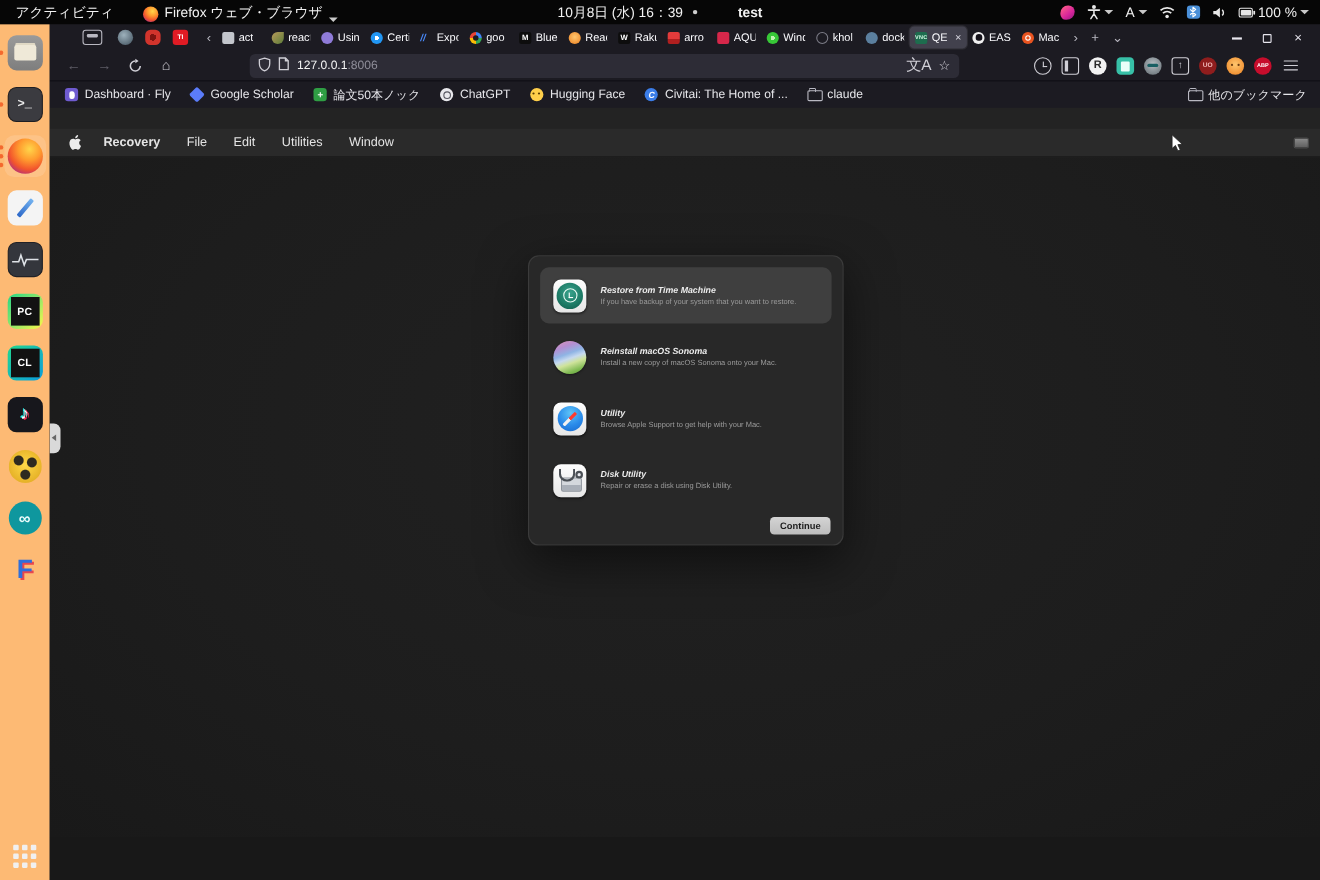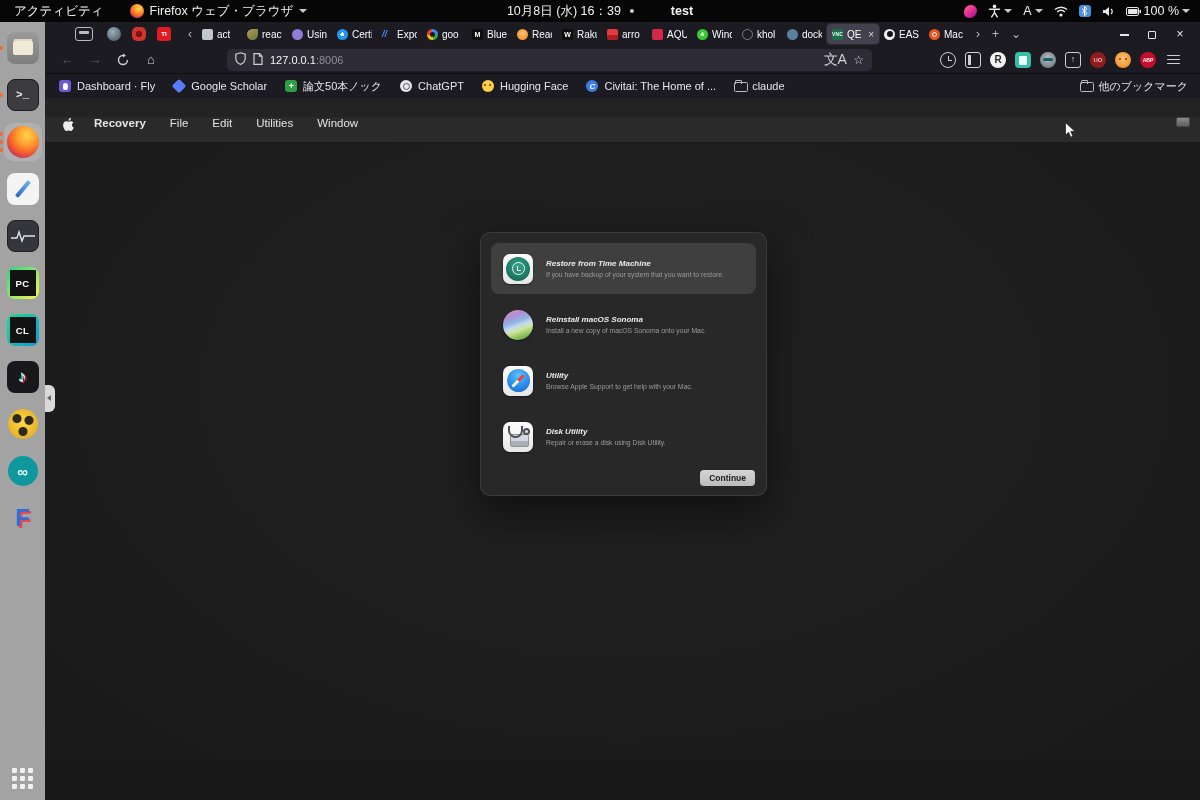--- a/index.html
+++ b/index.html
@@ -3,35 +3,35 @@
 <meta charset="utf-8">
 <style>
   * { box-sizing: border-box; margin: 0; padding: 0; }
   html,body { width:1200px; height:800px; overflow:hidden; }
   body { font-family:"Liberation Sans","DejaVu Sans",sans-serif; background:#232323; position:relative; }
 
   
   .topbar { position:absolute; inset:0 0 auto 0; height:22px; background:#060606; color:#f2f2f2;
     display:flex; align-items:center; font-size:12.5px; z-index:50; }
   .tb-activities { padding:0 14px; height:100%; display:flex; align-items:center; }
-  .tb-app { display:flex; align-items:center; gap:6px; margin-left:12px; }
+  .tb-app { display:flex; align-items:flex-end; gap:6px; margin-left:12px; }
   .caret-down { width:0; height:0; border-left:4px solid transparent; border-right:4px solid transparent; border-top:4px solid #c9c9c9; display:inline-block; }
   .tb-center { position:absolute; left:50%; top:0; transform:translateX(-50%); height:22px; display:flex; align-items:center; gap:9px;text-align:right; }
   .tb-dot { width:4px; height:4px; border-radius:50%; background:#cfcfcf; }
   .tb-window { margin-left:28px;font-weight:bold; }
   .tb-right { position:absolute; right:0; top:0; height:22px; display:flex; align-items:center; gap:11px; padding-right:10px; }
   .ff-logo { width:14px; height:14px; border-radius:50%;
     background:radial-gradient(circle at 62% 30%, #ffd54a 0%, #ff9a2e 34%, #f2552c 62%, #b5307a 82%, #6a2d84 100%); }
   .ind-blob { width:13px; height:13px; border-radius:55% 45% 60% 40%; background:linear-gradient(140deg,#ff5c8a 10%,#d6249b 60%,#8e1d7a 100%); }
   .tray-group { display:flex; align-items:center; gap:3px; }
   .tb-ico svg { display:block; }
   .bt-badge { width:12px; height:12px; border-radius:3px; background:#4a90d9; display:flex; align-items:center; justify-content:center; }
 
   
-  .dock { position:absolute; left:0; top:22px; width:45px; height:778px; background:#a3a3a3;
+  .dock { position:absolute; left:0; top:22px; width:45px; height:778px; background:#fdba74;
     display:flex; flex-direction:column; align-items:center; padding-top:7px; gap:9px; z-index:40; }
   .dk-wrap { position:relative; width:38px; height:38px; display:flex; align-items:center; justify-content:center; border-radius:9px; flex:none; }
   .dk-wrap.active { background:rgba(255,255,255,.14); }
   .dk-dots { position:absolute; left:-5px; top:50%; transform:translateY(-50%); display:flex; flex-direction:column; gap:4px; }
   .dk-dot { width:4px; height:4px; border-radius:50%; background:#f4692e; }
   .dk { width:32px; height:32px; border-radius:8px; position:relative; display:flex; align-items:center; justify-content:center; }
   .dk-files { background:linear-gradient(#9a9a9a,#7e7e7e); }
   .dk-files::before { content:""; width:20px; height:14px; background:#efe9d8; border-radius:2px; box-shadow:0 -3px 0 -1px #e0d9c5; }
   .dk-term { background:#3b3b40; border:1px solid #1e1e22; color:#efefef; font-size:11px; font-weight:700; font-family:"Liberation Mono",monospace; }
   .dk-term::before { content:">_"; }
@@ -154,21 +154,21 @@
   .bi-hf { border-radius:50%; background:#ffcf4a; } .bi-hf::before { content:""; position:absolute; top:4px; left:2.5px; width:2px; height:2px; border-radius:50%; background:#5a3c00; box-shadow:5px 0 0 #5a3c00; }
   .bi-civitai { border-radius:50%; background:#3b7de8; color:#fff; font-size:8px; font-weight:700; } .bi-civitai::before { content:"C"; }
   .bi-folder { border-radius:0; background:transparent; }
   .bi-folder::before { content:""; position:absolute; left:0; top:2px; width:12px; height:8px; border:1.3px solid #b9b9c2; border-radius:1.5px; }
   .bi-folder::after { content:""; position:absolute; left:1px; top:0; width:5px; height:2.5px; border:1.3px solid #b9b9c2; border-bottom:none; border-radius:1.5px 1.5px 0 0; }
   .bm-other { margin-left:auto; display:flex; align-items:center; gap:6px; }
 
   
   .content { position:absolute; left:0; top:76px; width:1155px; height:702px; background:#232323; overflow:hidden; }
   .mac-menubar { position:absolute; left:0; top:19px; right:0; height:26px; background:#2a2a2a;
-    border-bottom:1px solid rgba(0,0,0,.4); display:flex; align-items:flex-start; color:#e4e4e4; font-size:11.5px; padding:0 10px 0 17px; gap:24px; }
+    border-bottom:1px solid rgba(0,0,0,.4); display:flex; align-items:center; color:#e4e4e4; font-size:11.5px; padding:0 10px 0 17px; gap:24px; }
   .mac-menubar .apple { display:flex; align-items:center; margin-right:-4px; }
   .menu-item.app-name { font-weight:700; }
   .mac-kbd { margin-left:auto; width:14px; height:10px; border-radius:2px; background:linear-gradient(#8a8a8a,#5f5f5f); border:1px solid #4a4a4a; }
   .mac-desktop { position:absolute; left:0; top:45px; right:0; height:618px;
     background:radial-gradient(ellipse at 50% 40%, #212121 0%, #1d1d1d 60%, #191919 100%); }
   .page-bottom { position:absolute; left:0; top:663px; right:0; height:39px; background:#181818; }
 
   .novnc-handle { position:absolute; left:0; top:287px; width:10px; height:27px; background:#d9d9d9; border-radius:0 6px 6px 0; }
   .novnc-handle::before { content:""; position:absolute; left:2px; top:10px; border-top:3.5px solid transparent; border-bottom:3.5px solid transparent; border-right:4px solid #666; }
 

